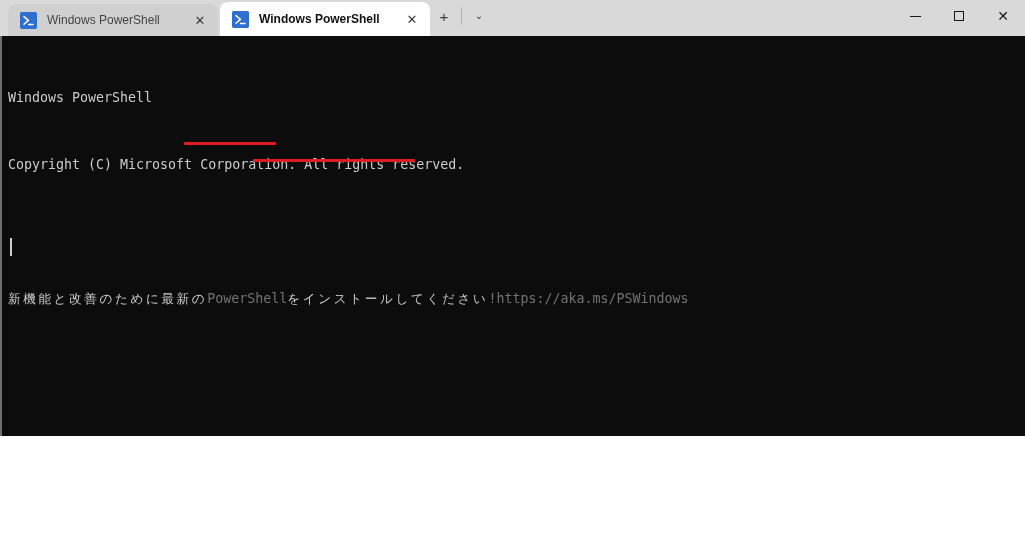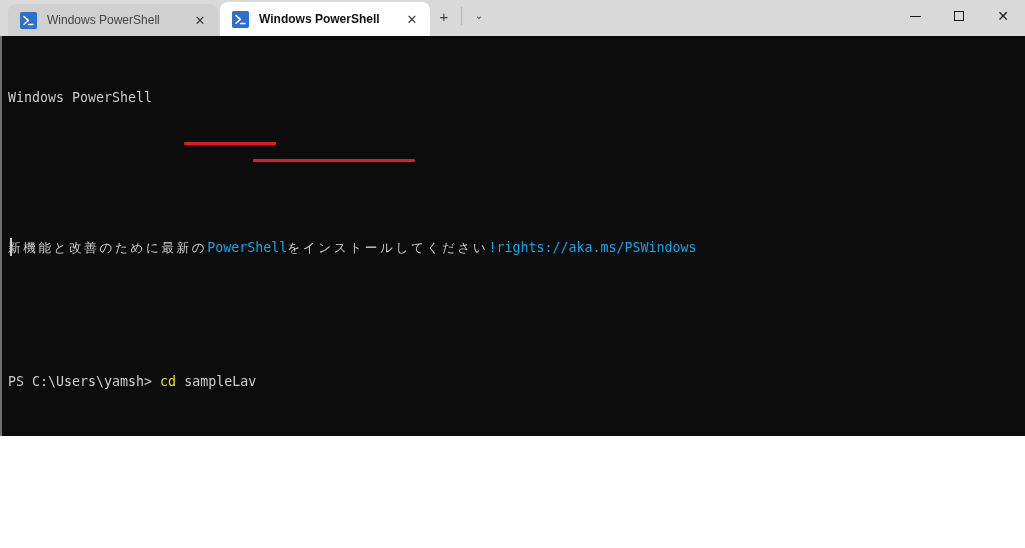--- a/index.html
+++ b/index.html
@@ -194,21 +194,21 @@
     font-family: "DejaVu Sans", "Liberation Sans", sans-serif;
     font-size: 12.6px;
     letter-spacing: 2.6px;
     color: #cccccc;
     margin-top: 14px;
   }
   .jp-mono {
     font-family: "DejaVu Sans Mono", "Liberation Mono", monospace;
     font-size: 13.3px;
     letter-spacing: 0;
-    color: #0ea5e9;
+    color: #737373;
   }
 
   
   .underline {
     position: absolute;
     height: 3px;
     background: #e01b24;
     border-radius: 1px;
   }
   #ul-1 { left: 176px; top: 102px; width: 92px; }
@@ -290,28 +290,28 @@
         <span class="glyph-close">✕</span>
       </div>
     </div>
   </div>
 
   <div class="terminal">
     <div class="screen">
 
       <div class="line"><span class="c-white">Windows PowerShell</span></div>
 
+      <div class="line"><span class="c-white">Copyright (C) Microsoft Corporation. All rights reserved.</span></div>
 
       <div class="blank"></div>
 
-      <div class="line"><span class="jp">新機能と改善のために最新の</span><span class="jp-mono">PowerShell</span><span class="jp">をインストールしてください</span><span class="jp-mono">!rights://aka.ms/PSWindows</span></div>
+      <div class="line"><span class="jp">新機能と改善のために最新の</span><span class="jp-mono">PowerShell</span><span class="jp">をインストールしてください</span><span class="jp-mono">!https://aka.ms/PSWindows</span></div>
 
       <div class="blank"></div>
 
-      <div class="line"><span class="c-white">PS C:\Users\yamsh&gt; </span><span class="c-yellow">cd</span><span class="c-white"> sampleLav</span></div>
 
 
       
 
       
 
       
 
       
 

